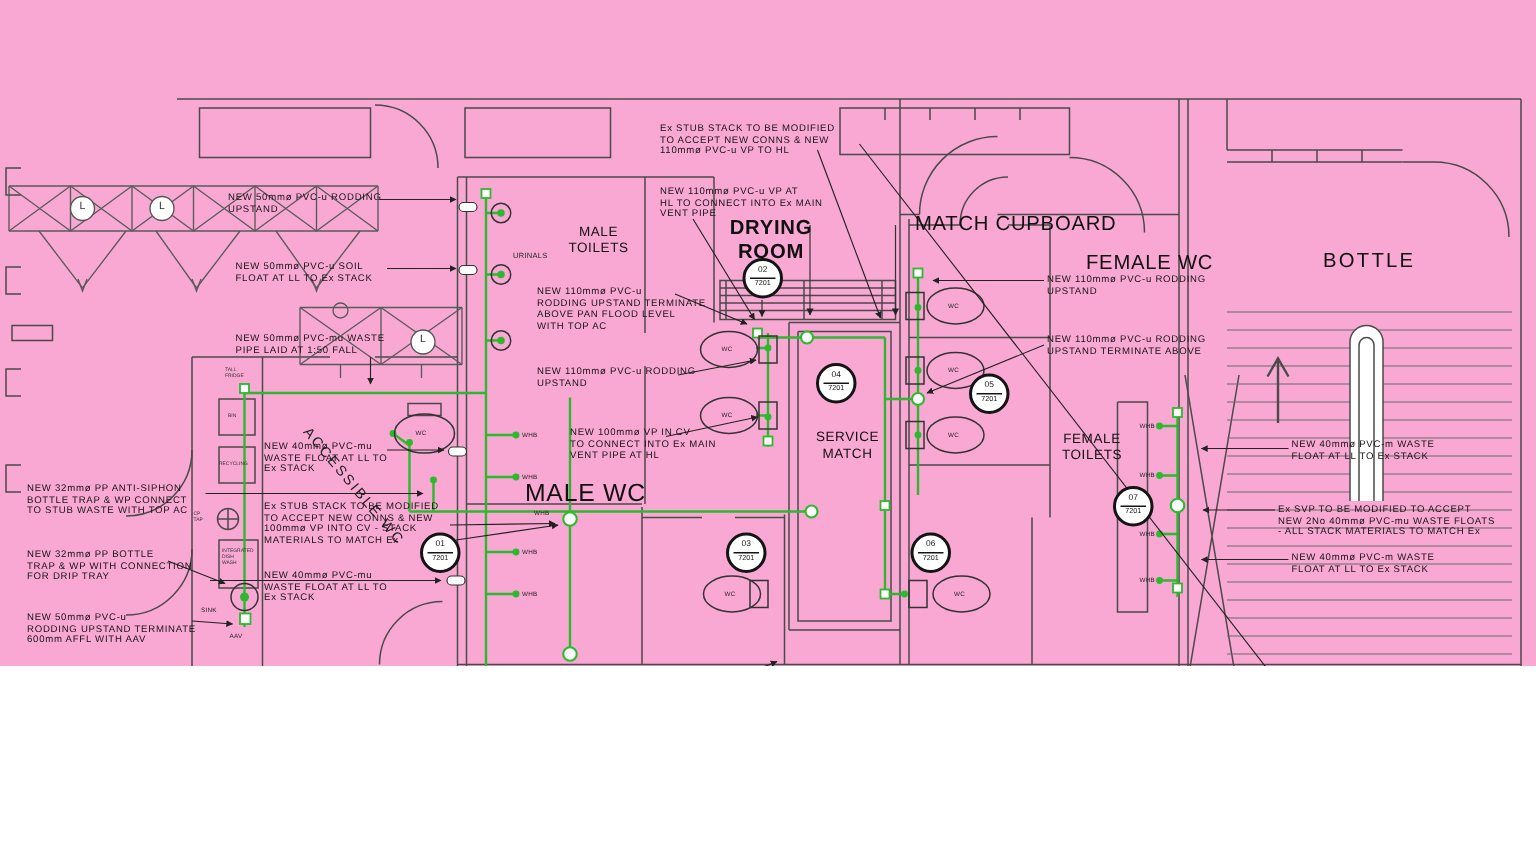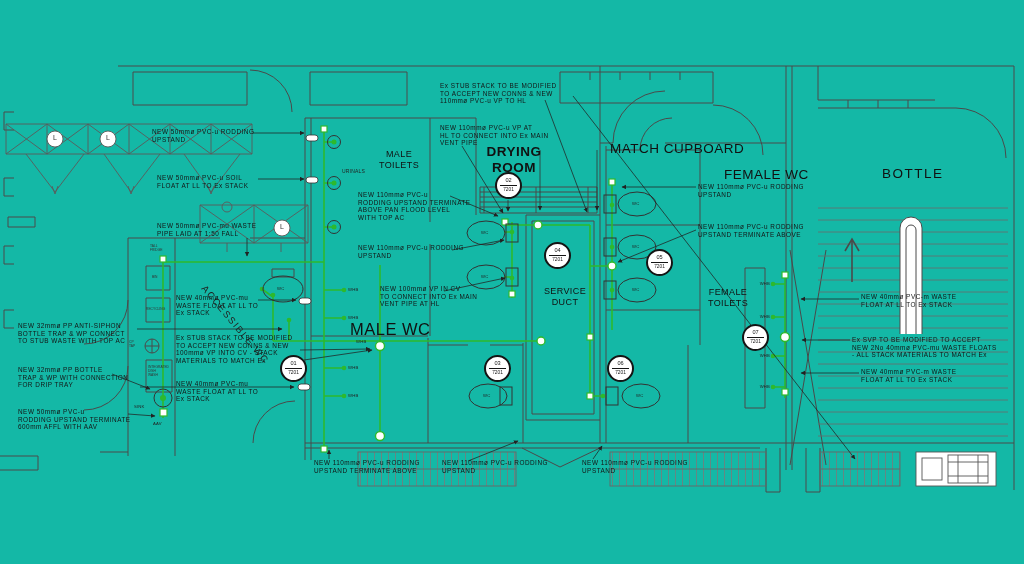--- a/index.html
+++ b/index.html
@@ -1,16 +1,16 @@
 <!DOCTYPE html>
 <html><head>
 <meta charset="utf-8">
 <style>
   html,body{margin:0;padding:0;background:#fff;}
-  #canvas{position:relative;width:1024px;height:564px;background:#14b8a6;overflow:hidden;
+  #canvas{position:relative;width:1024px;height:444px;background:#f9a8d4;overflow:hidden;
           font-family:"Liberation Sans",sans-serif;color:#161616;}
   #linework{position:absolute;left:0;top:0;}
   .ann{position:absolute;font-size:6.4px;line-height:1.2;letter-spacing:.5px;
        white-space:pre-line;color:#141414;}
   .title-lg{position:absolute;font-size:13.5px;letter-spacing:.5px;color:#111;}
   .title-xl{position:absolute;font-size:16.5px;letter-spacing:.5px;color:#111;}
   .title-sm{position:absolute;font-size:9px;line-height:1.25;letter-spacing:.4px;
             white-space:pre-line;text-align:center;color:#111;}
   .fixlbl{position:absolute;font-size:4.2px;letter-spacing:.2px;white-space:pre-line;color:#222;}
   .micro{position:absolute;font-size:3.3px;line-height:1.2;white-space:pre-line;color:#333;}
@@ -235,21 +235,21 @@
 <div class="title-sm" style="left:370px;top:149px;width:58px;">MALE
 TOILETS</div>
 <div class="fixlbl" style="left:342px;top:168px;font-size:5px;">URINALS</div>
 <div class="title-lg" style="left:480px;top:144px;width:68px;white-space:pre-line;text-align:center;line-height:1.2;font-weight:bold;">DRYING
 ROOM</div>
 <div class="title-lg" style="left:610px;top:141px;">MATCH CUPBOARD</div>
 <div class="title-lg" style="left:724px;top:167px;">FEMALE WC</div>
 <div class="title-lg" style="left:882px;top:166px;letter-spacing:1.5px;">BOTTLE</div>
 <div class="title-xl" style="left:350px;top:320px;">MALE WC</div>
 <div class="title-sm" style="left:538px;top:286px;width:54px;">SERVICE
-DUCT</div>
+MATCH</div>
 <div class="title-sm" style="left:700px;top:287px;width:56px;">FEMALE
 TOILETS</div>
 <div class="rot" style="left:208px;top:283px;">ACCESSIBLE WC</div>
 
 <div class="ann" style="left:152px;top:128px;">NEW 50mmø PVC-u RODDING
 UPSTAND</div>
 <div class="ann" style="left:157px;top:174px;">NEW 50mmø PVC-u SOIL
 FLOAT AT LL TO Ex STACK</div>
 <div class="ann" style="left:157px;top:222px;">NEW 50mmø PVC-mu WASTE
 PIPE LAID AT 1:50 FALL</div>

